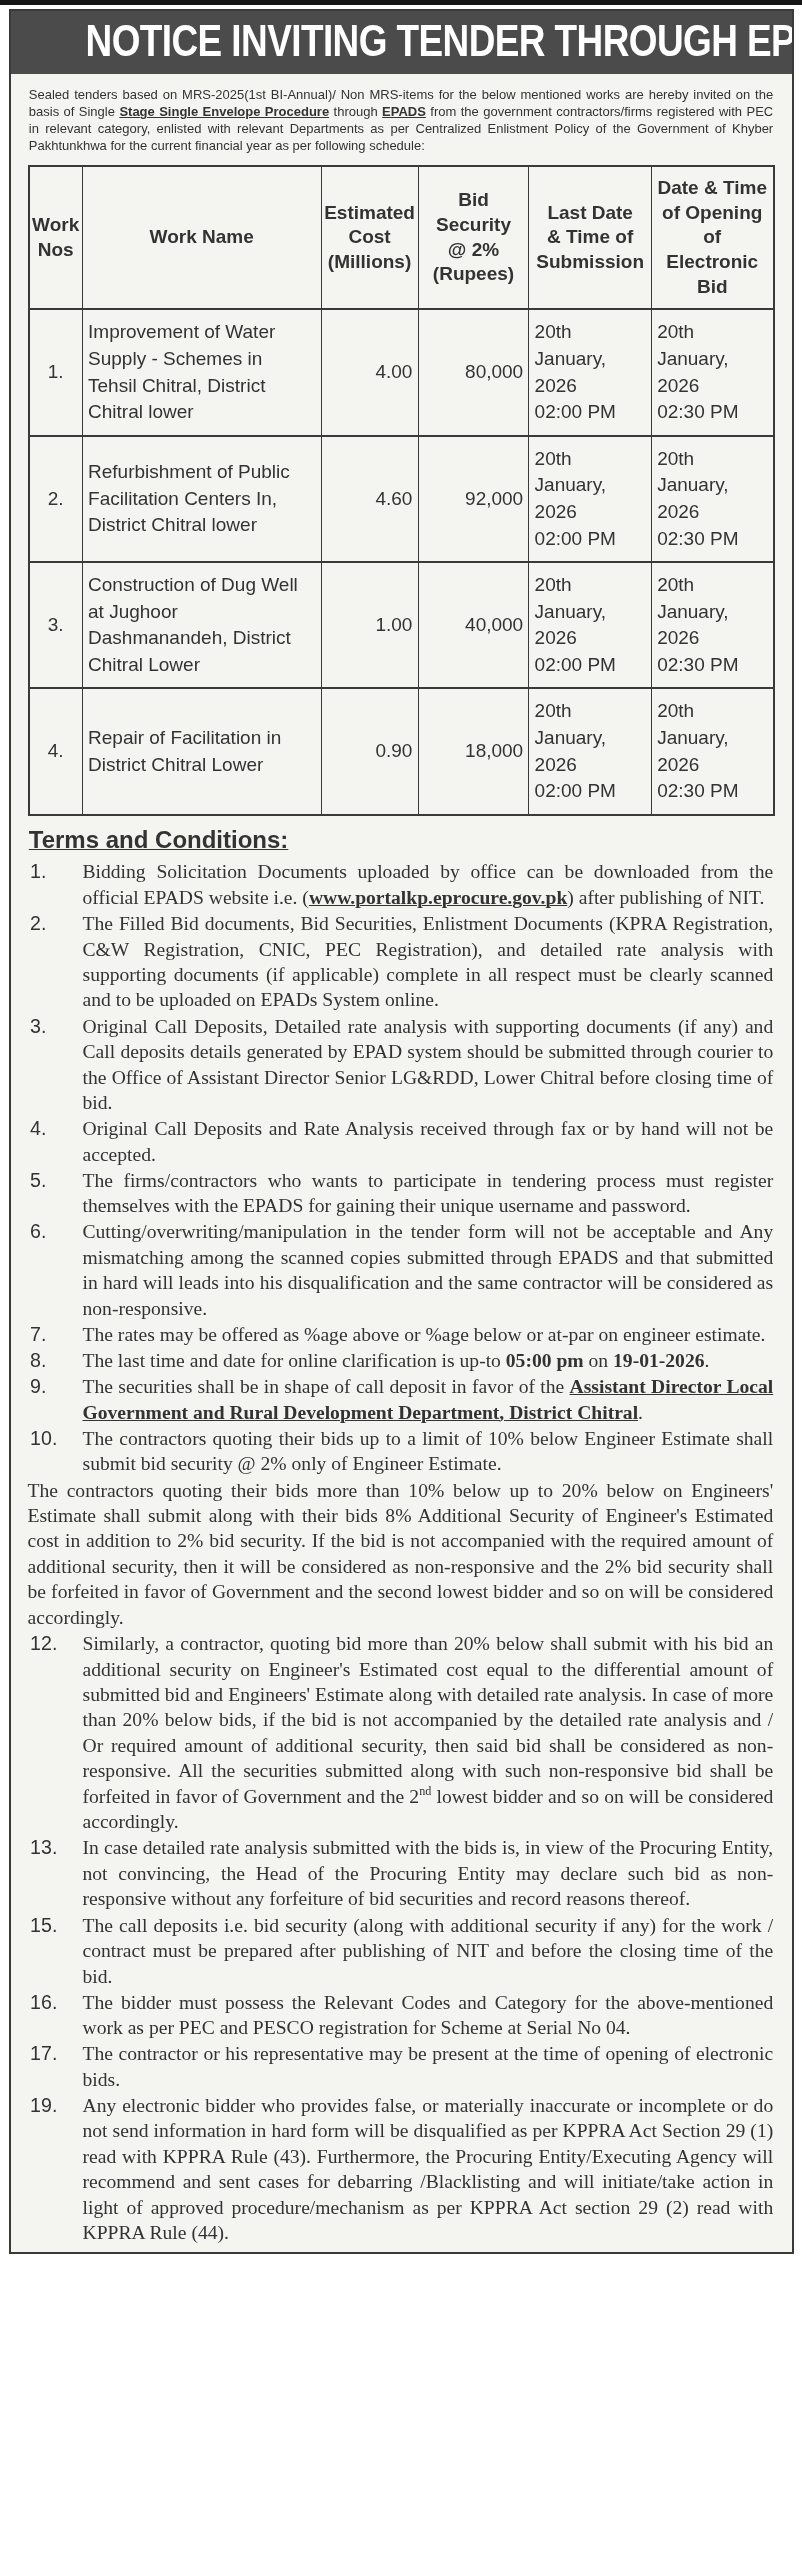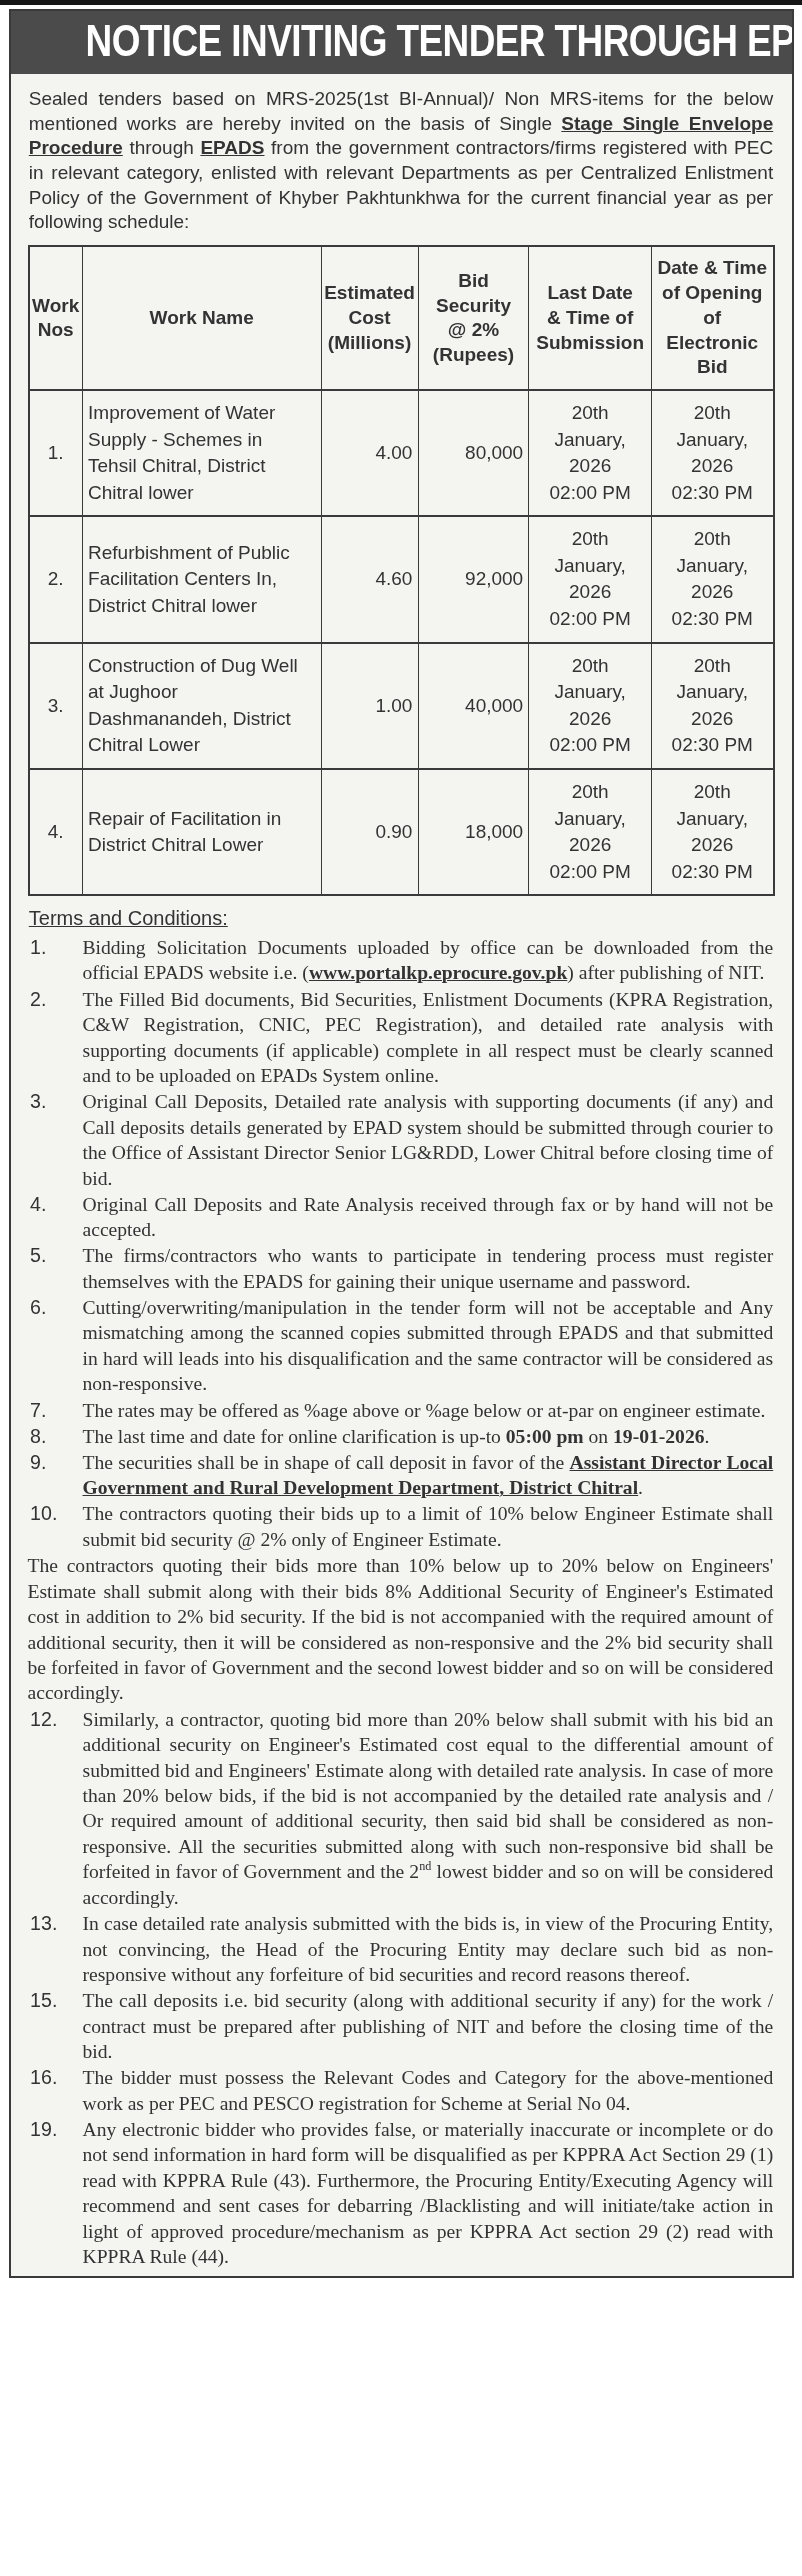--- a/index.html
+++ b/index.html
@@ -6,35 +6,35 @@
   body { width:802px; font-family:"Liberation Sans", sans-serif; color:#333333; }
   .topbar { height:5.2px; background:#161616; }
   .page { margin:3.9px 8.5px 0 8.5px; border:2px solid #3a3a3a; }
 
   .banner { background:#4b4b4b; text-align:center; padding:5.2px 0 7.8px 0; overflow:hidden; }
   .banner .title { display:inline-block; white-space:nowrap; color:#ffffff; font-weight:bold;
                    font-size:44px; letter-spacing:-0.7px; transform:scaleX(0.84); transform-origin:center; }
 
   .doc-body { background:#f4f4f1; padding:9px 17px 5.2px 17px; }
 
-  .intro { font-size:19px; line-height:1.30; text-align:justify; margin:3.9px 1.3px 10.4px 1.3px; }
+  .intro { font-size:13px; line-height:1.30; text-align:justify; margin:3.9px 1.3px 10.4px 1.3px; }
   .b { font-weight:bold; }
   .bu { font-weight:bold; text-decoration:underline; text-decoration-thickness:1.3px; }
 
   table.sched { width:100%; border-collapse:collapse; border:2px solid #3a3a3a; }
   table.sched th, table.sched td { border:1.3px solid #3a3a3a; vertical-align:middle; }
   table.sched tbody td { border-top-width:2px; }
   table.sched th { font-size:19px; font-weight:bold; padding:9px 2.6px; white-space:pre-line; line-height:1.3; text-align:center; }
   table.sched td { font-size:19px; padding:9px 5.2px; line-height:1.4;margin-left:44px; }
   td.c-no { text-align:center; }
   td.c-name { text-align:left; padding-left:10.4px; padding-right:6.5px; }
   td.c-cost, td.c-sec { text-align:right; }
-  td.c-date { text-align:center; white-space:pre-line; }
-
-  .terms-heading { font-size:20px; font-weight:normal; text-decoration:underline; text-decoration-thickness:1.3px;
+  td.c-date { white-space:pre-line; }
+
+  .terms-heading { font-size:24px; font-weight:bold; text-decoration:underline; text-decoration-thickness:1.3px;
                    margin:10.4px 0 5.2px 1.3px; }
   .term { display:flex; font-size:19.6px; line-height:1.30; margin:0.7px 0; }
   .term .num { flex:0 0 55px; padding-left:2.6px; box-sizing:border-box; }
   .term .txt { flex:1; text-align:justify; padding-right:1.3px;font-family:Liberation Serif, serif; }
   .term sup { font-size:0.62em; line-height:0; }
 </style>
 </head>
 <body>
 
 <div class="topbar"></div>
@@ -185,20 +185,24 @@
       </div>
       <div class="term">
         <span class="num">15.</span>
         <span class="txt">The call deposits i.e. bid security (along with additional security if any) for the work / contract must be prepared after publishing of NIT and before the closing time of the bid.</span>
       </div>
       <div class="term">
         <span class="num">16.</span>
         <span class="txt">The bidder must possess the Relevant Codes and Category for the above-mentioned work as per PEC and PESCO registration for Scheme at Serial No 04.</span>
       </div>
       <div class="term">
+        <span class="num">17.</span>
+        <span class="txt">The contractor or his representative may be present at the time of opening of electronic bids.</span>
+      </div>
+      <div class="term">
         <span class="num">19.</span>
         <span class="txt">Any electronic bidder who provides false, or materially inaccurate or incomplete or do not send information in hard form will be disqualified as per KPPRA Act Section 29 (1) read with KPPRA Rule (43). Furthermore, the Procuring Entity/Executing Agency will recommend and sent cases for debarring /Blacklisting and will initiate/take action in light of approved procedure/mechanism as per KPPRA Act section 29 (2) read with KPPRA Rule (44).</span>
       </div>
 
     </div>
 
   </div>
 
 </div>
 

